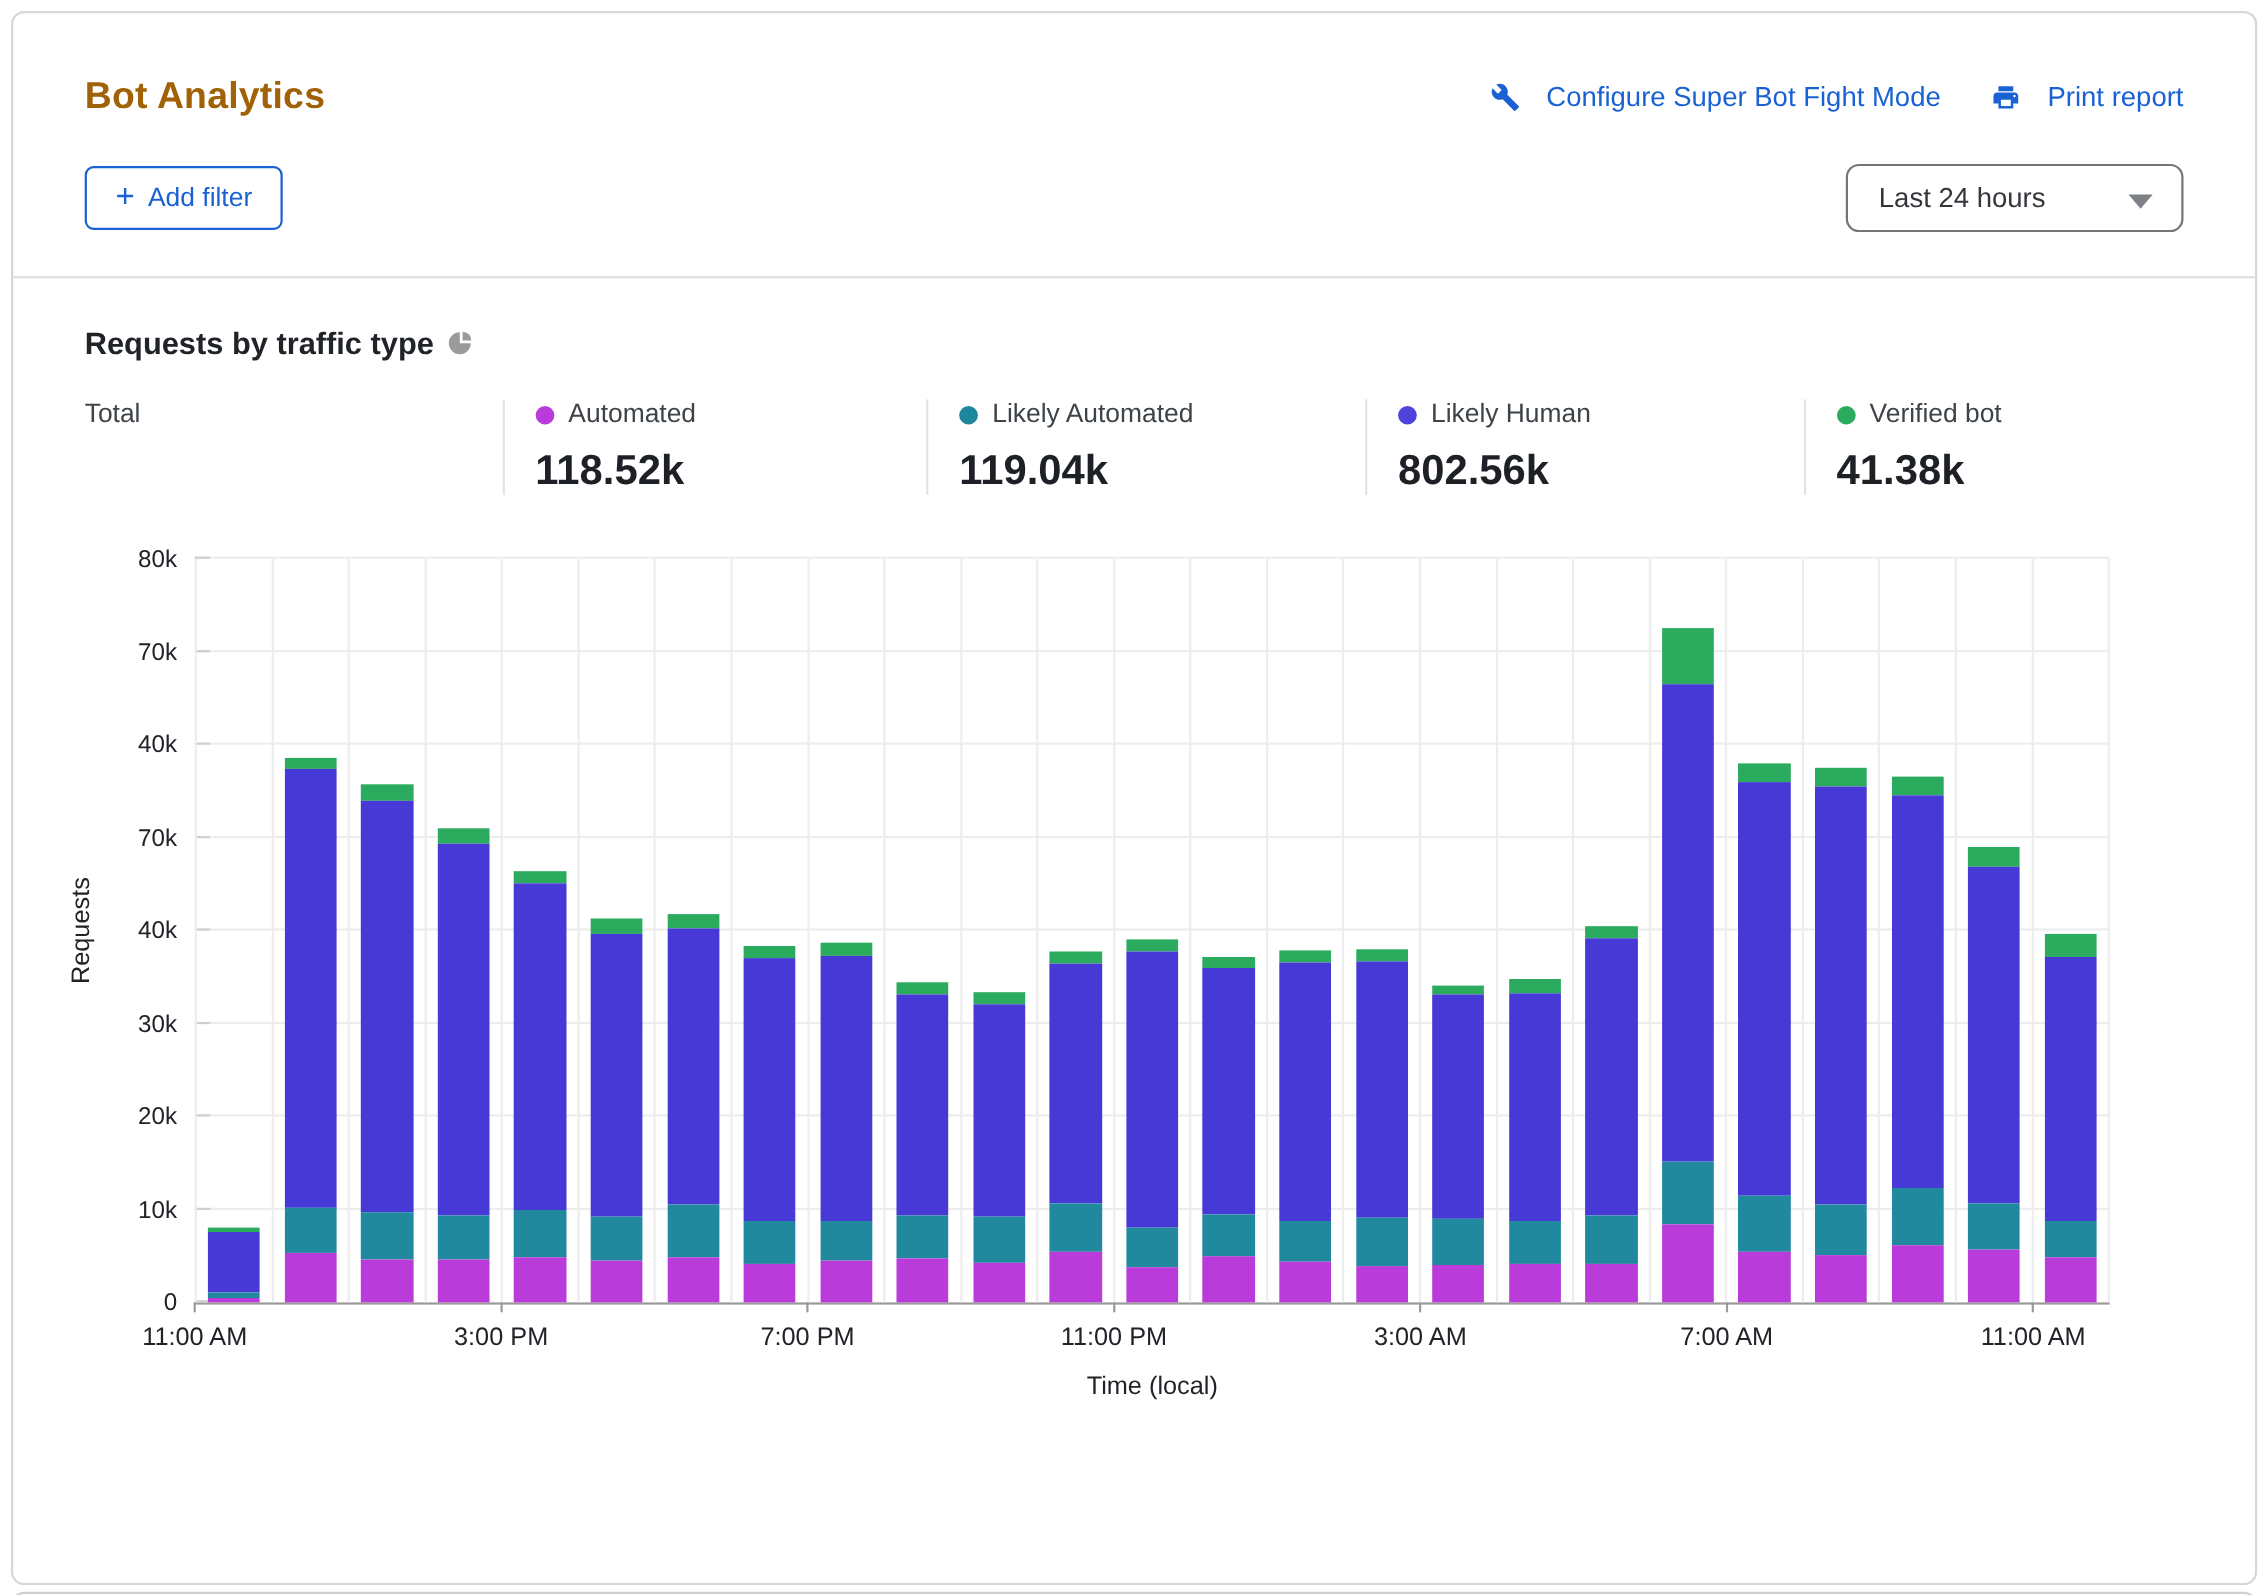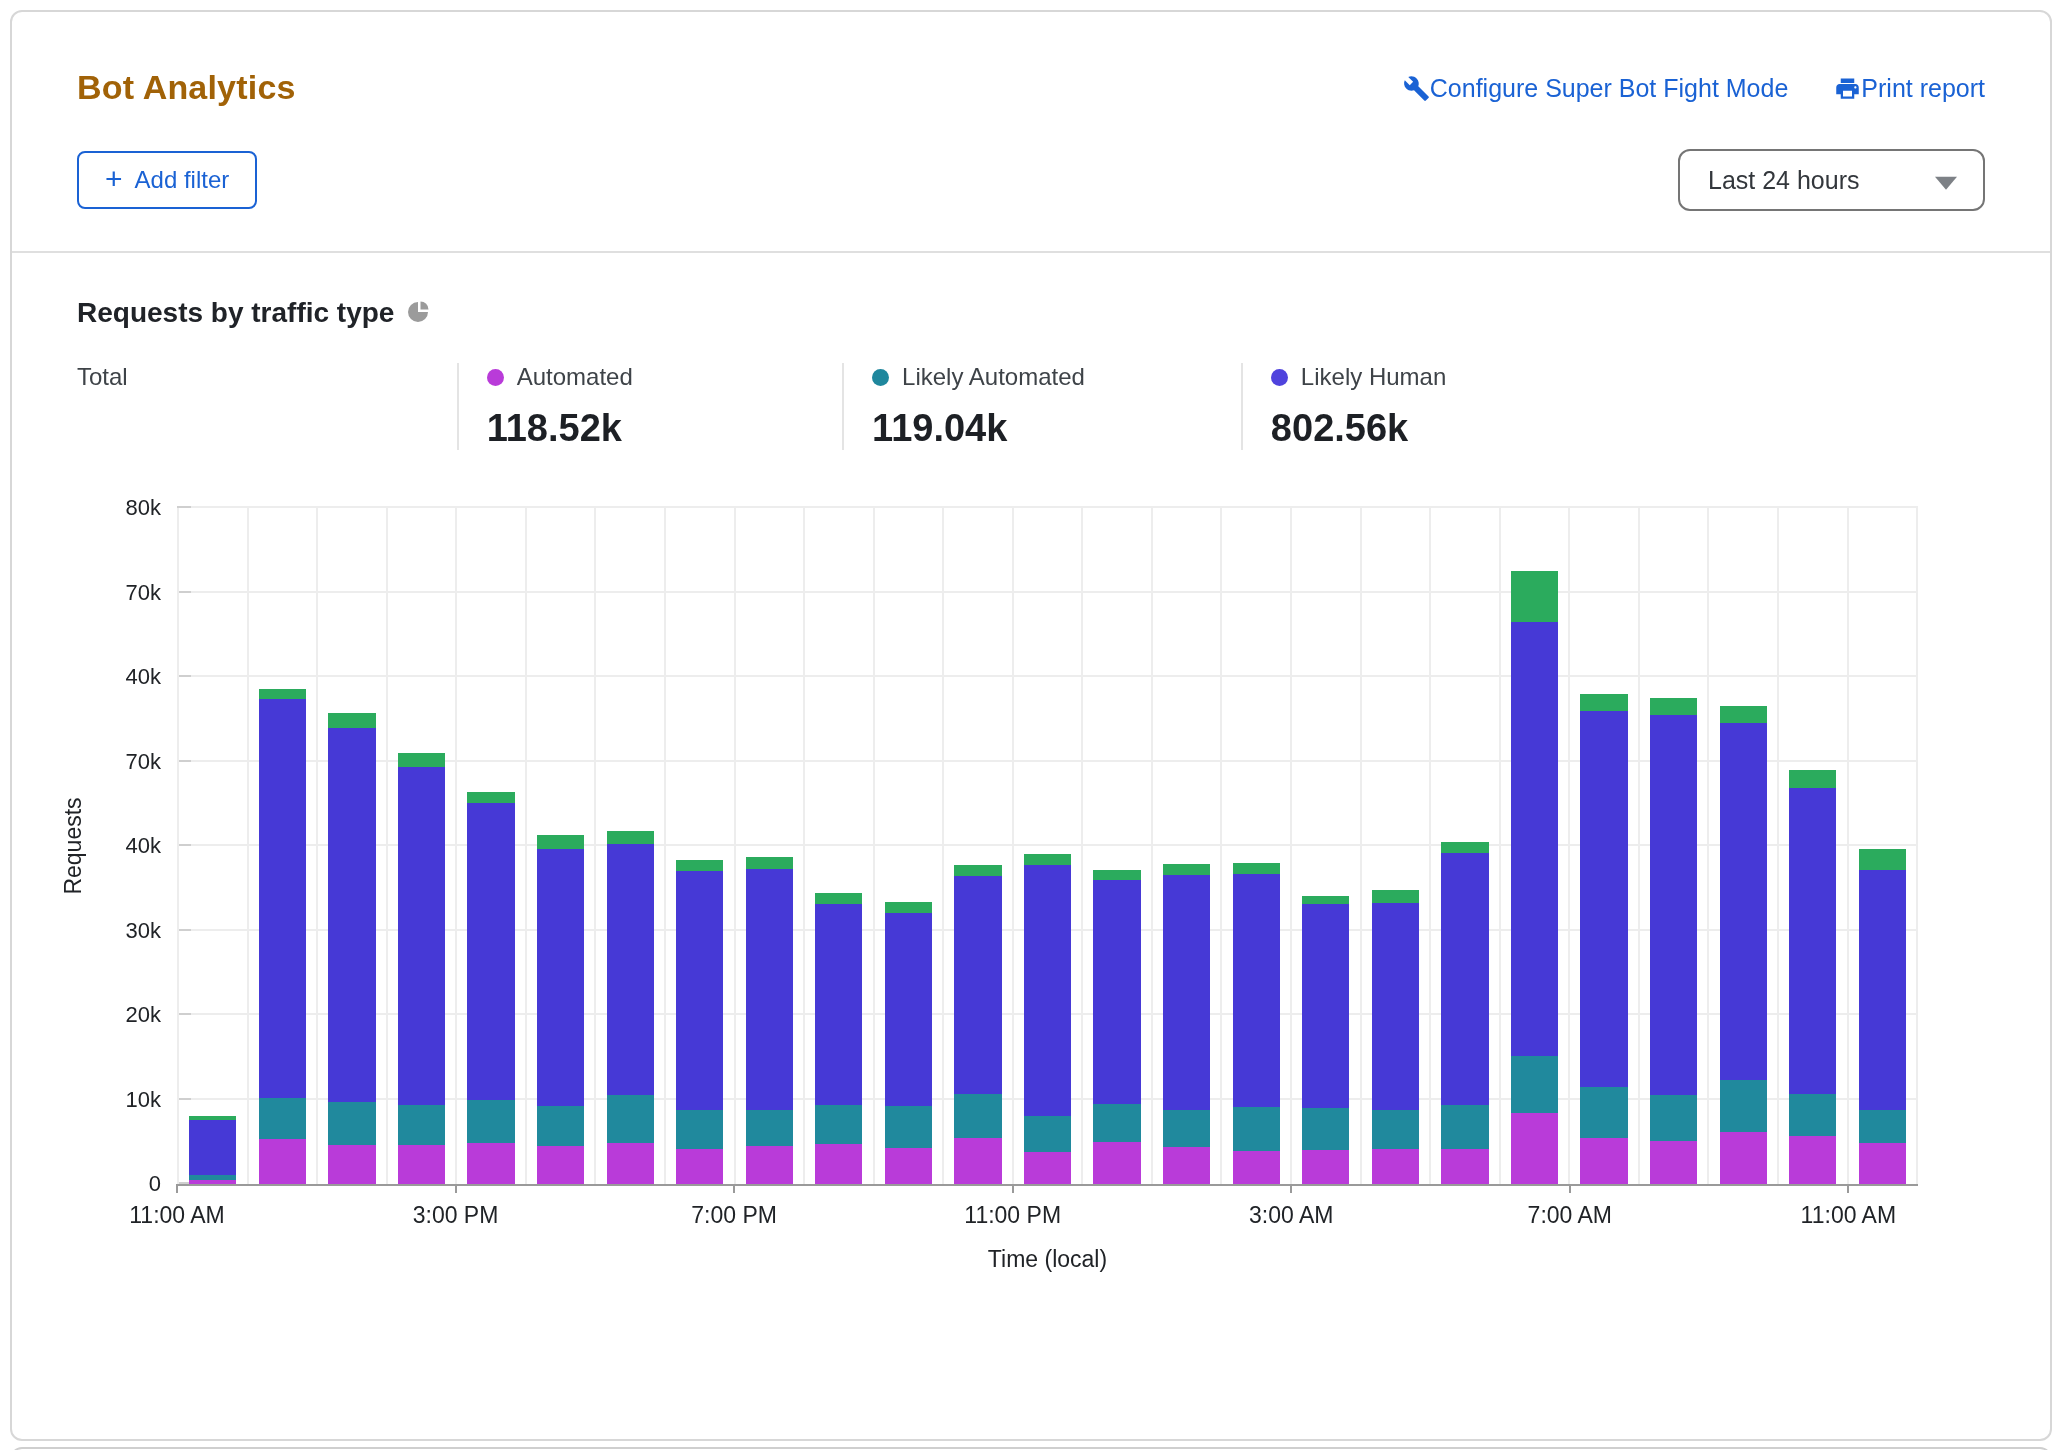--- a/index.html
+++ b/index.html
@@ -8,21 +8,21 @@
   .card { position:absolute; left:10px; top:10px; width:2042px; height:1431px;
     background:#fff; border:2px solid #d7d7d7; border-radius:12px; }
   .next-card { position:absolute; left:10px; top:1447px; width:2042px; height:40px;
     background:#fff; border:2px solid #cfcfcf; border-radius:12px 12px 0 0; }
 
   
   .card-header { display:flex; justify-content:space-between; align-items:flex-start;
     padding:56px 65px 0 65px; }
   .page-title { font-size:34px; font-weight:700; color:#a16207; letter-spacing:.2px; }
   .header-links { display:flex; align-items:center; gap:46px; margin-top:6px; }
-  .hlink { display:flex; align-items:center; gap:0; color:#1a62d4; font-size:25px;
+  .hlink { display:flex; align-items:center; gap:24px; color:#1a62d4; font-size:25px;
     cursor:pointer; }
   .hlink svg { display:block; }
 
   .filter-row { display:flex; justify-content:space-between; align-items:center;
     padding:42px 65px 40px 65px; }
   .add-filter { display:inline-flex; align-items:center; gap:12px; border:2px solid #1a62d4;
     border-radius:8px; background:#fff; color:#1a62d4; font-size:24px; height:58px;
     padding:0 26px; cursor:pointer; font-family:inherit; }
   .add-filter .plus { font-size:30px; line-height:1; font-weight:400; margin-top:-3px; }
   .range-select { position:relative; width:307px; height:62px; border:2px solid #757575;
@@ -141,20 +141,27 @@
           <span>Likely Automated</span>
         </div>
         <div class="stat-value">119.04k</div>
       </div>
       <div class="stat-col w4">
         <div class="stat-label">
           <span class="dot" style="background-color: rgb(79, 67, 221);"></span>
           <span>Likely Human</span>
         </div>
         <div class="stat-value">802.56k</div>
+      </div>
+      <div class="stat-col w5">
+        <div class="stat-label">
+          <span class="dot" style="background-color: rgb(43, 171, 93);"></span>
+          <span>Verified bot</span>
+        </div>
+        <div class="stat-value">41.38k</div>
       </div>
     </div>
 
     <div class="chart">
       <div class="plot">
         <span class="y-axis-title">Requests</span>
         <span class="x-axis-title">Time (local)</span>
       <div class="ydash" style="bottom: 0%;"></div>
           <span class="ytick-label" style="bottom: 0%;">0</span>
           <div class="gridline" style="bottom: 12.5%;"></div>

